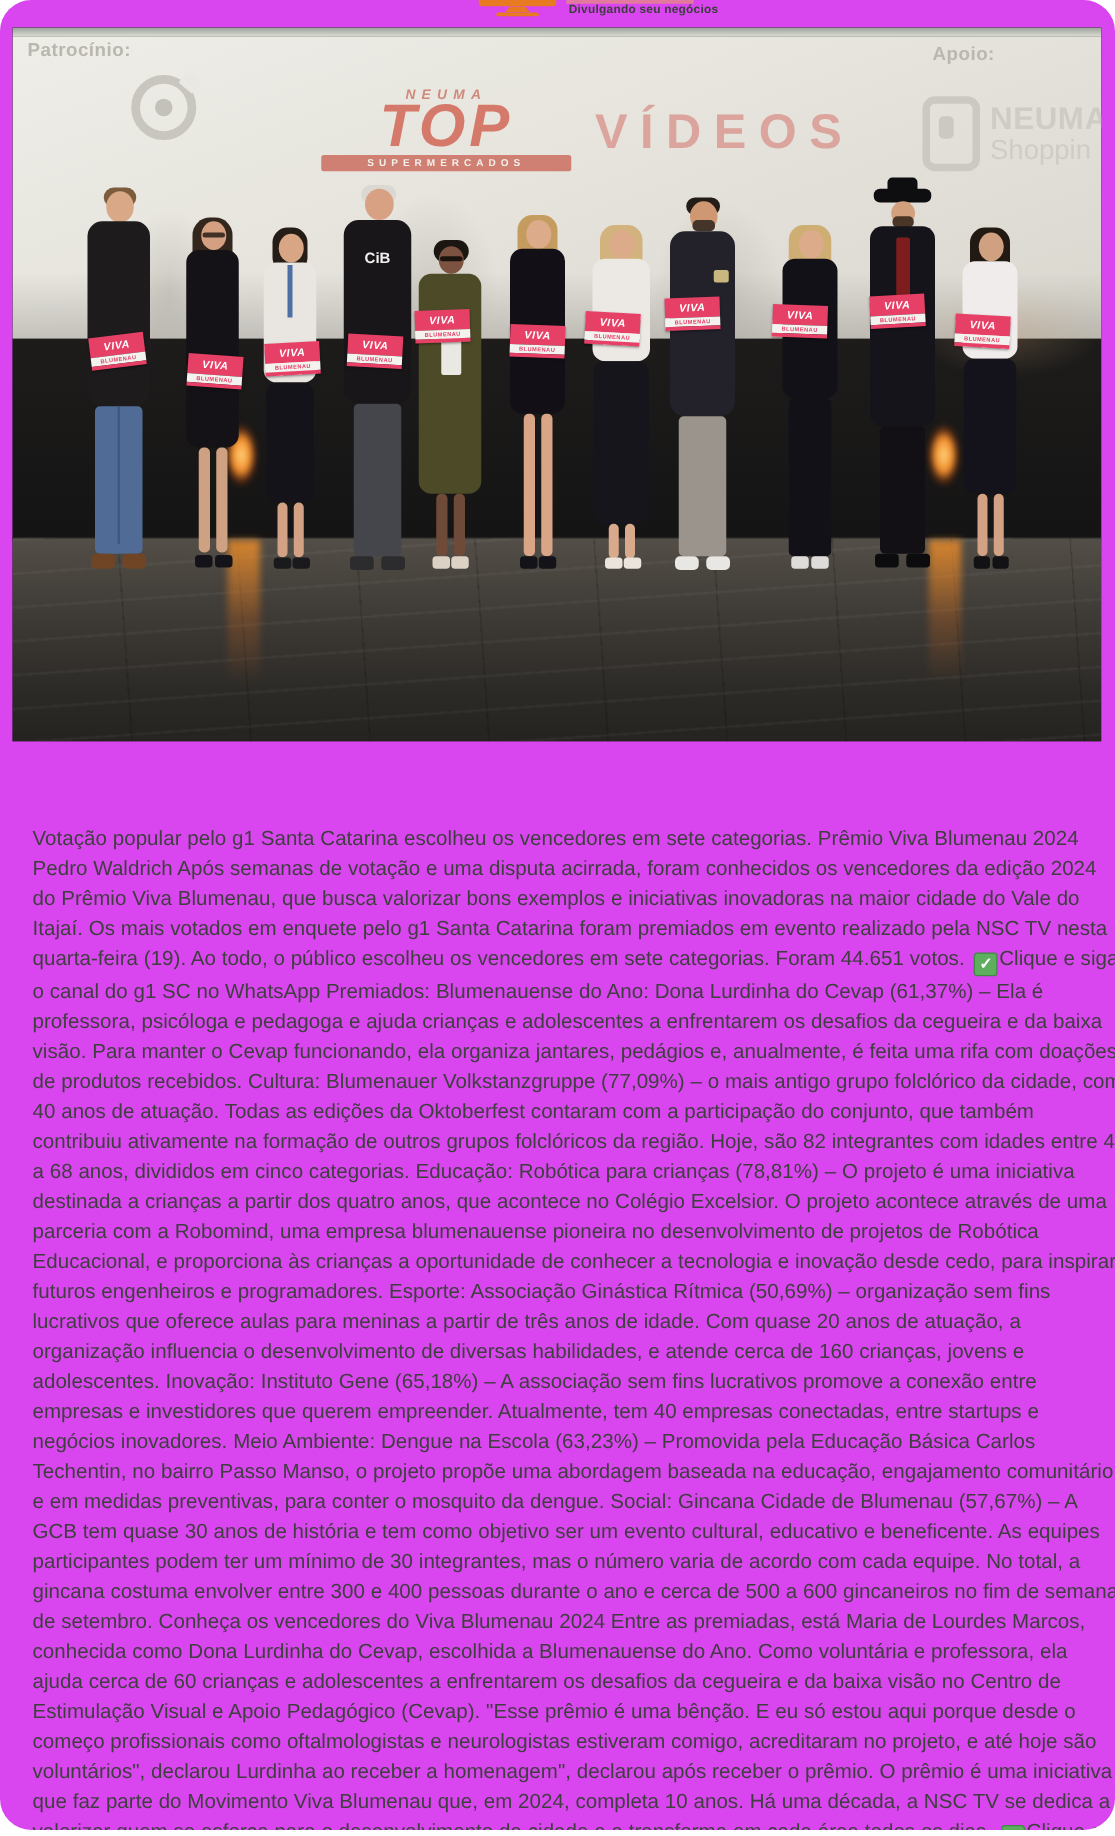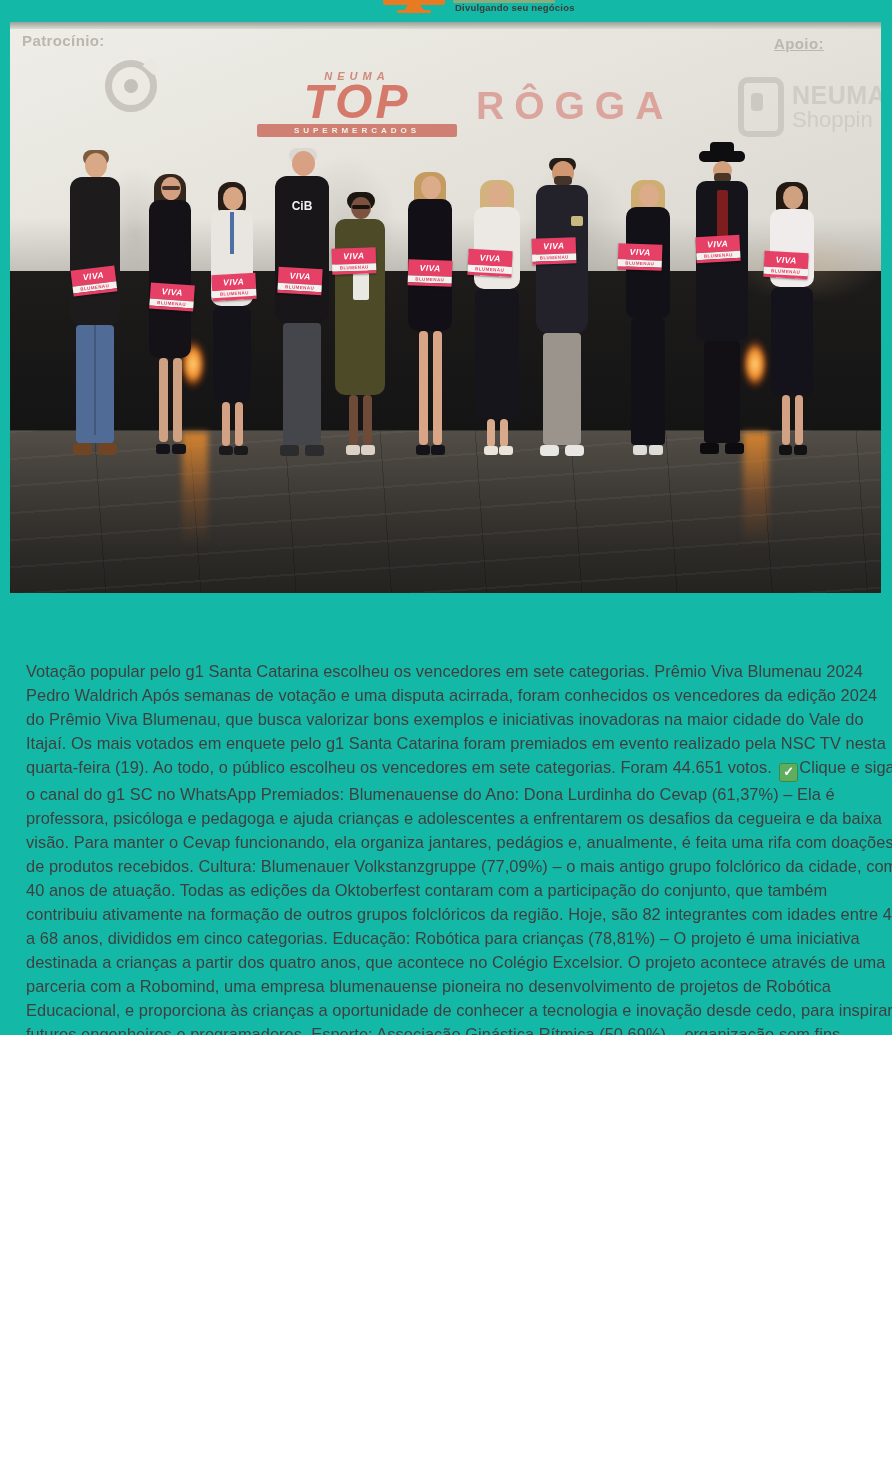--- a/index.html
+++ b/index.html
@@ -1,17 +1,17 @@
 <!DOCTYPE html>
 <html><head>
 <meta charset="utf-8">
 <style>
   html,body{margin:0;padding:0;background:#fff;}
-  .page{position:relative;width:892px;height:1035px;background:#14b8a6;overflow:hidden;
-        font-family:"Liberation Sans",sans-serif;}
+  .page{position:relative;width:892px;height:1464px;background:#d946ef;overflow:hidden;
+        font-family:"Liberation Sans",sans-serif;border-radius:25px;}
 
   
   .logo-bar{position:absolute;left:383px;top:0;width:62px;height:5px;background:#e87a22;border-radius:0 0 3px 3px;}
   .logo-stand{position:absolute;left:404px;top:5px;width:20px;height:5px;background:#e87a22;
               clip-path:polygon(20% 0,80% 0,100% 100%,0 100%);}
   .logo-base{position:absolute;left:397px;top:10px;width:34px;height:3px;background:#e87a22;border-radius:2px;}
   .logo-sliver{position:absolute;left:453px;top:0;width:102px;height:3px;background:#eda45c;opacity:.55;border-radius:1px;}
   .tagline{position:absolute;left:455px;top:2px;font-size:9.5px;font-weight:700;color:#3d3d3d;letter-spacing:.2px;}
 
   
@@ -37,21 +37,21 @@
       border-top:1px solid rgba(255,255,255,.08);}
   .flame{position:absolute;width:36px;height:80px;z-index:2;filter:blur(2px);
       background:radial-gradient(50% 42% at 50% 55%, #ffd27a 0%, #f29030 38%, rgba(180,70,10,.35) 62%, rgba(0,0,0,0) 78%);}
   .flame.f1{left:165px;top:298px;} .flame.f2{left:727px;top:298px;}
   .refl{position:absolute;width:26px;height:115px;z-index:2;filter:blur(3px);
       background:linear-gradient(180deg, rgba(245,145,40,.8), rgba(205,105,30,.3) 55%, rgba(0,0,0,0));}
   .refl.r1{left:172px;top:410px;} .refl.r2{left:733px;top:410px;}
 
   
   .ban-label{position:absolute;z-index:2;font-size:15px;font-weight:700;color:#b9b7ae;letter-spacing:.4px;}
-  .lbl-patro{left:12px;top:10px;} .lbl-apoio{left:764px;top:13px;text-decoration:underline;}
+  .lbl-patro{left:12px;top:10px;} .lbl-apoio{left:736px;top:13px;}
   .sp-uni{position:absolute;left:28px;top:38px;width:185px;z-index:2;text-align:center;}
   .uni-ring{position:relative;margin:0 auto;width:38px;height:38px;border:7px solid #c8c6be;border-radius:50%;}
   .uni-ring::before{content:"";position:absolute;left:12px;top:12px;width:14px;height:14px;border-radius:50%;background:#c3c1b9;}
   .uni-ring::after{content:"";position:absolute;right:-9px;top:-7px;width:14px;height:12px;background:#eae8e2;transform:rotate(40deg);}
   .uni-text{margin-top:6px;font-size:27px;font-weight:700;color:#c6c4bc;letter-spacing:.5px;}
   .sp-top{position:absolute;left:247px;top:48px;width:200px;z-index:2;text-align:center;}
   .top-rede{font-size:11px;font-weight:700;font-style:italic;color:#d08a7c;letter-spacing:5px;}
   .top-word{font-size:48px;line-height:.82;font-weight:900;font-style:italic;color:#d5796a;letter-spacing:3px;}
   .top-bar{margin-top:3px;height:13px;background:#cf8073;border-radius:2px;color:#f3efe9;
            font-size:8px;font-weight:700;letter-spacing:4px;line-height:13px;text-align:center;}
@@ -111,21 +111,21 @@
     <div class="sp-uni">
       <div class="uni-ring"></div>
     </div>
 
     <div class="sp-top">
       <div class="top-rede">NEUMA</div>
       <div class="top-word">TOP</div>
       <div class="top-bar">SUPERMERCADOS</div>
     </div>
 
-    <div class="sp-rogga">RÔGGA</div>
+    <div class="sp-rogga">VÍDEOS</div>
 
     <div class="sp-neu">
       <div class="neu-icon"></div>
       <div>
         <div class="neu-l1">NEUMA</div>
         <div class="neu-l2">Shoppin</div>
       </div>
     </div>
 
     <div class="people-layer">

